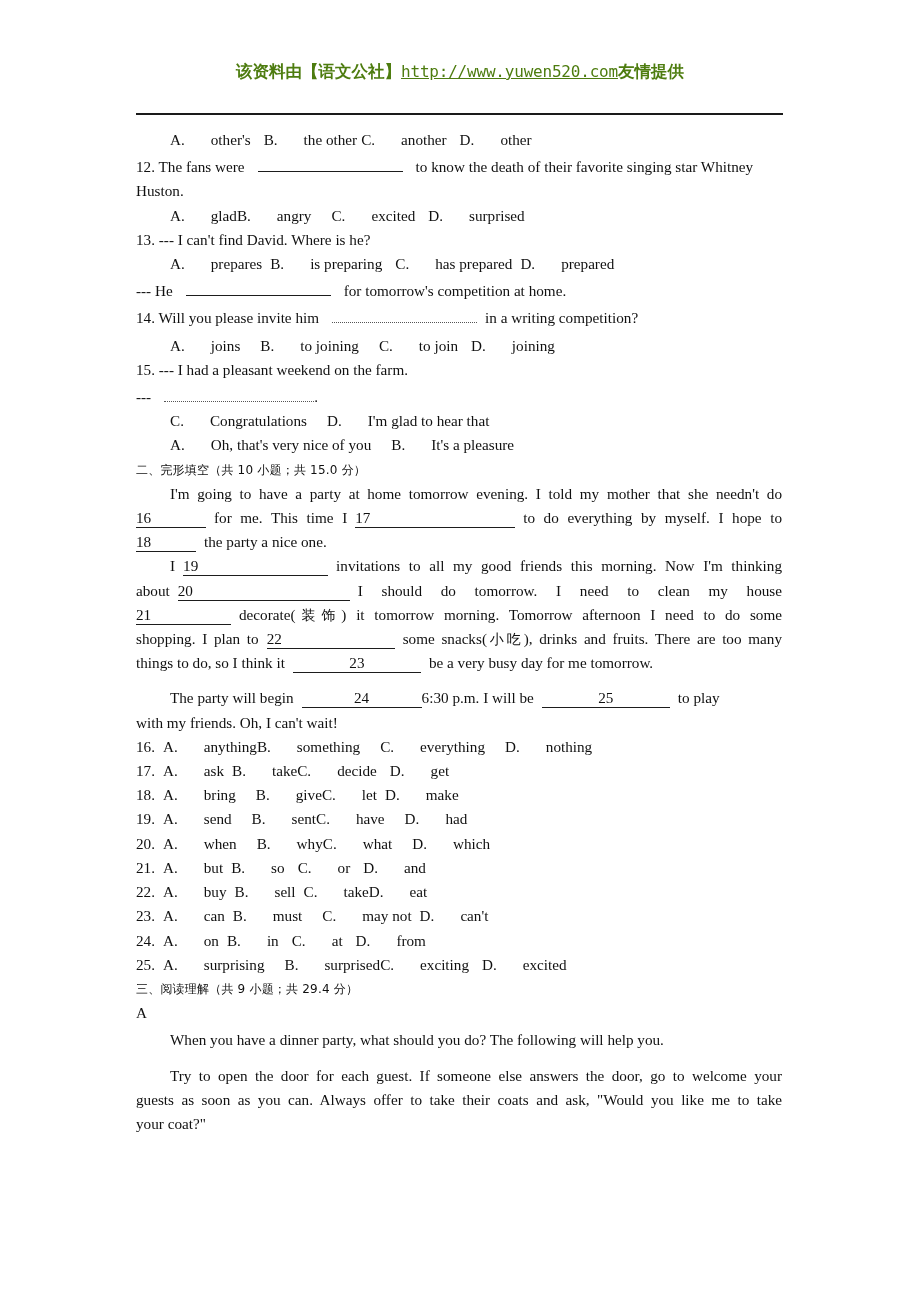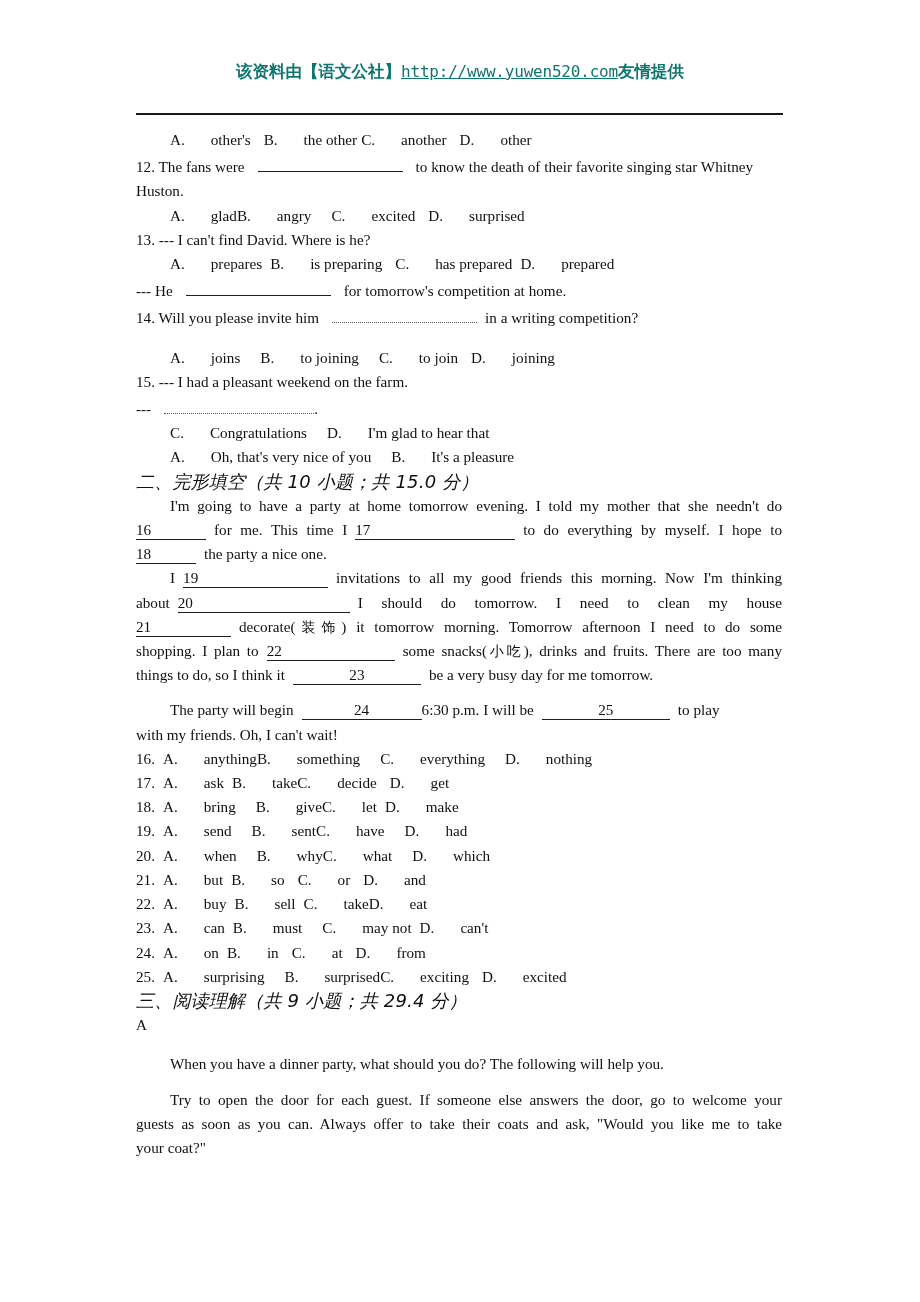--- a/index.html
+++ b/index.html
@@ -25,21 +25,21 @@
   
   .wm-header {
     position: absolute;
     left: 0;
     top: 60px;
     width: 920px;
     text-align: center;
     white-space: nowrap;
     font-size: 17.5px;
     line-height: 22px;
-    color: #0f766e;
+    color: #4d7c0f;
     letter-spacing: 0px;
   }
   .wm-cn {
     font-family: "DejaVu Sans", "Liberation Sans", sans-serif;
     font-weight: bold;
     font-size: 16.5px;
   }
   .wm-url {
     font-family: "DejaVu Sans Mono", "Liberation Mono", monospace;
     font-size: 16px;
@@ -116,30 +116,29 @@
     display: inline-block;
     border-bottom: 1.4px solid #1d1d1d;
     text-align: left;
     height: 19px;
     line-height: 19px;
   }
 
   
   .cn-head {
     font-family: "DejaVu Sans", "Liberation Sans", sans-serif;
-    font-size: 18px;
+    font-size: 12px;
     letter-spacing: 0.2px;
-    font-style: italic;
   }
   .cn-inline {
     font-family: "DejaVu Sans", "Liberation Sans", sans-serif;
     font-size: 14px;
   }
 
-  .sp-before { margin-top: 15px; }
+  .sp-before { margin-top: 3px; }
   .sp-before-lg { margin-top: 11px; }
 </style>
 </head>
 <body>
 
 <div class="page">
 
   <div class="wm-header">
     <span class="wm-cn">该资料由【语文公社】</span><span class="wm-url">http://www.yuwen520.com</span><span class="wm-cn">友情提供</span>
   </div>

